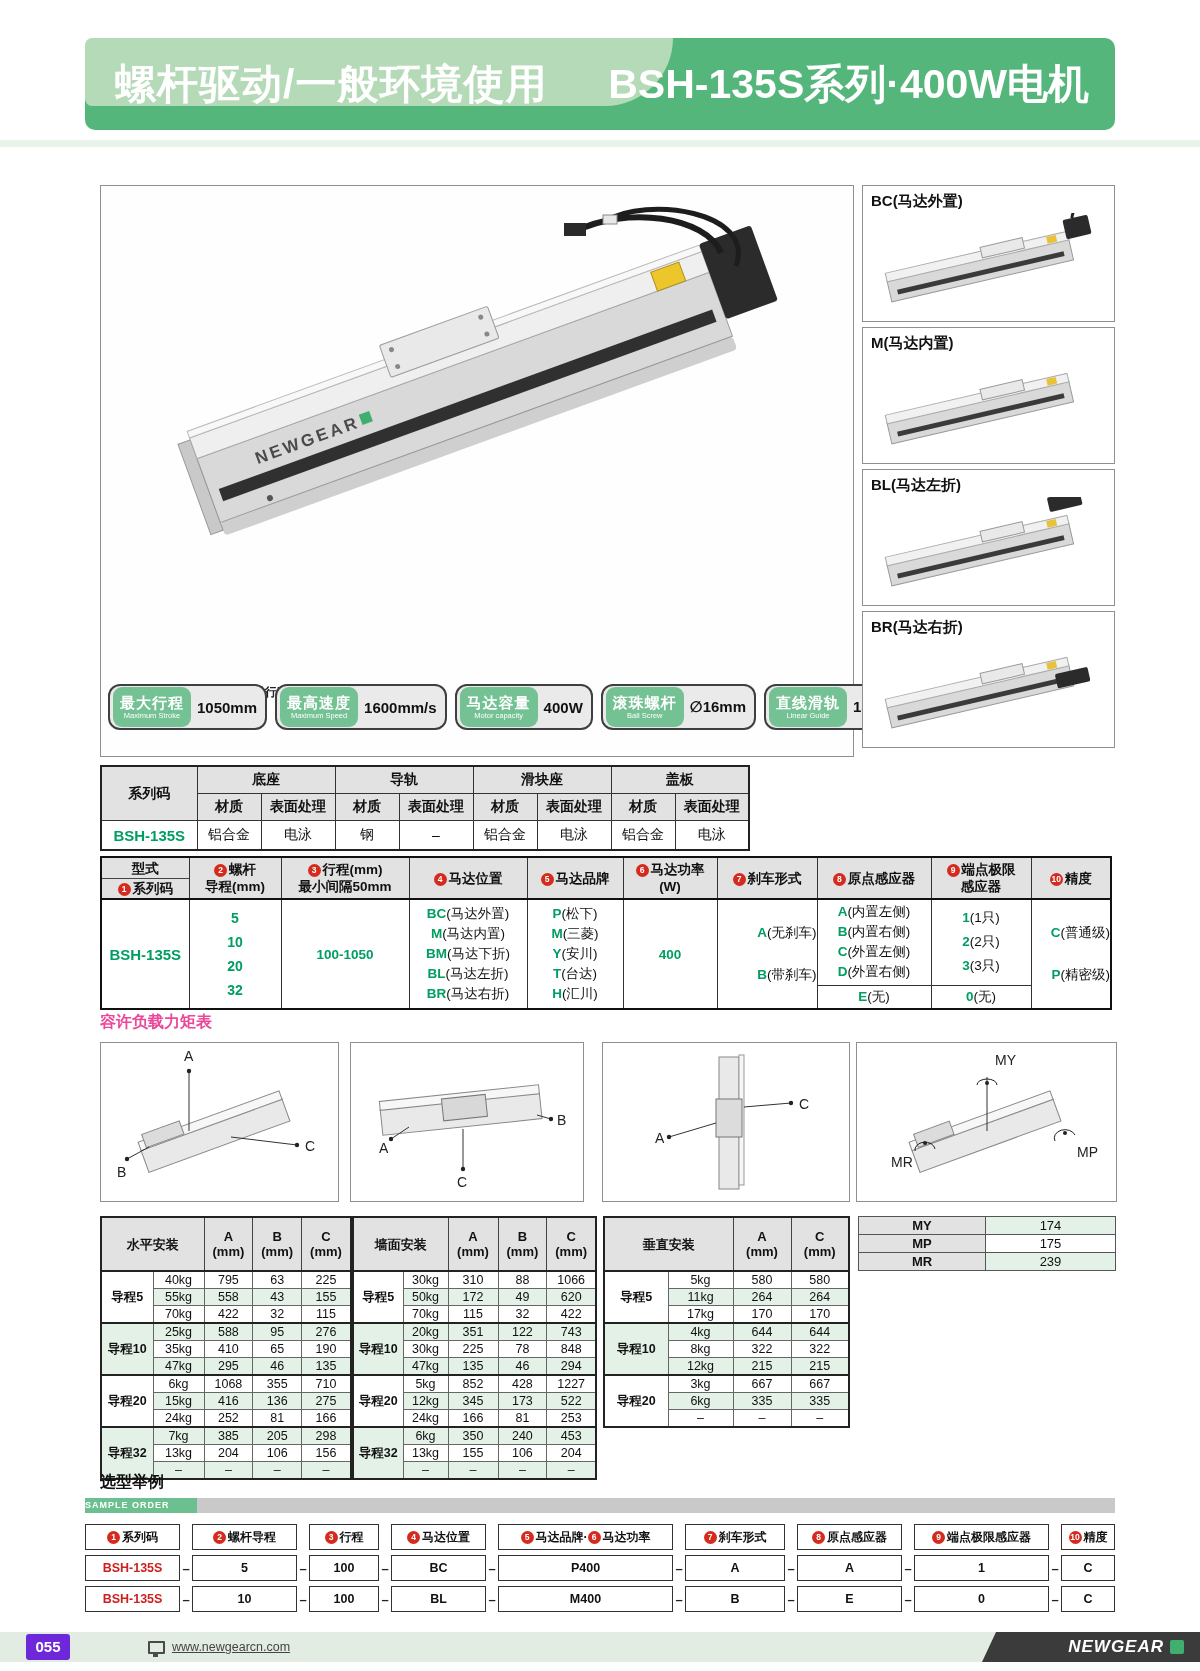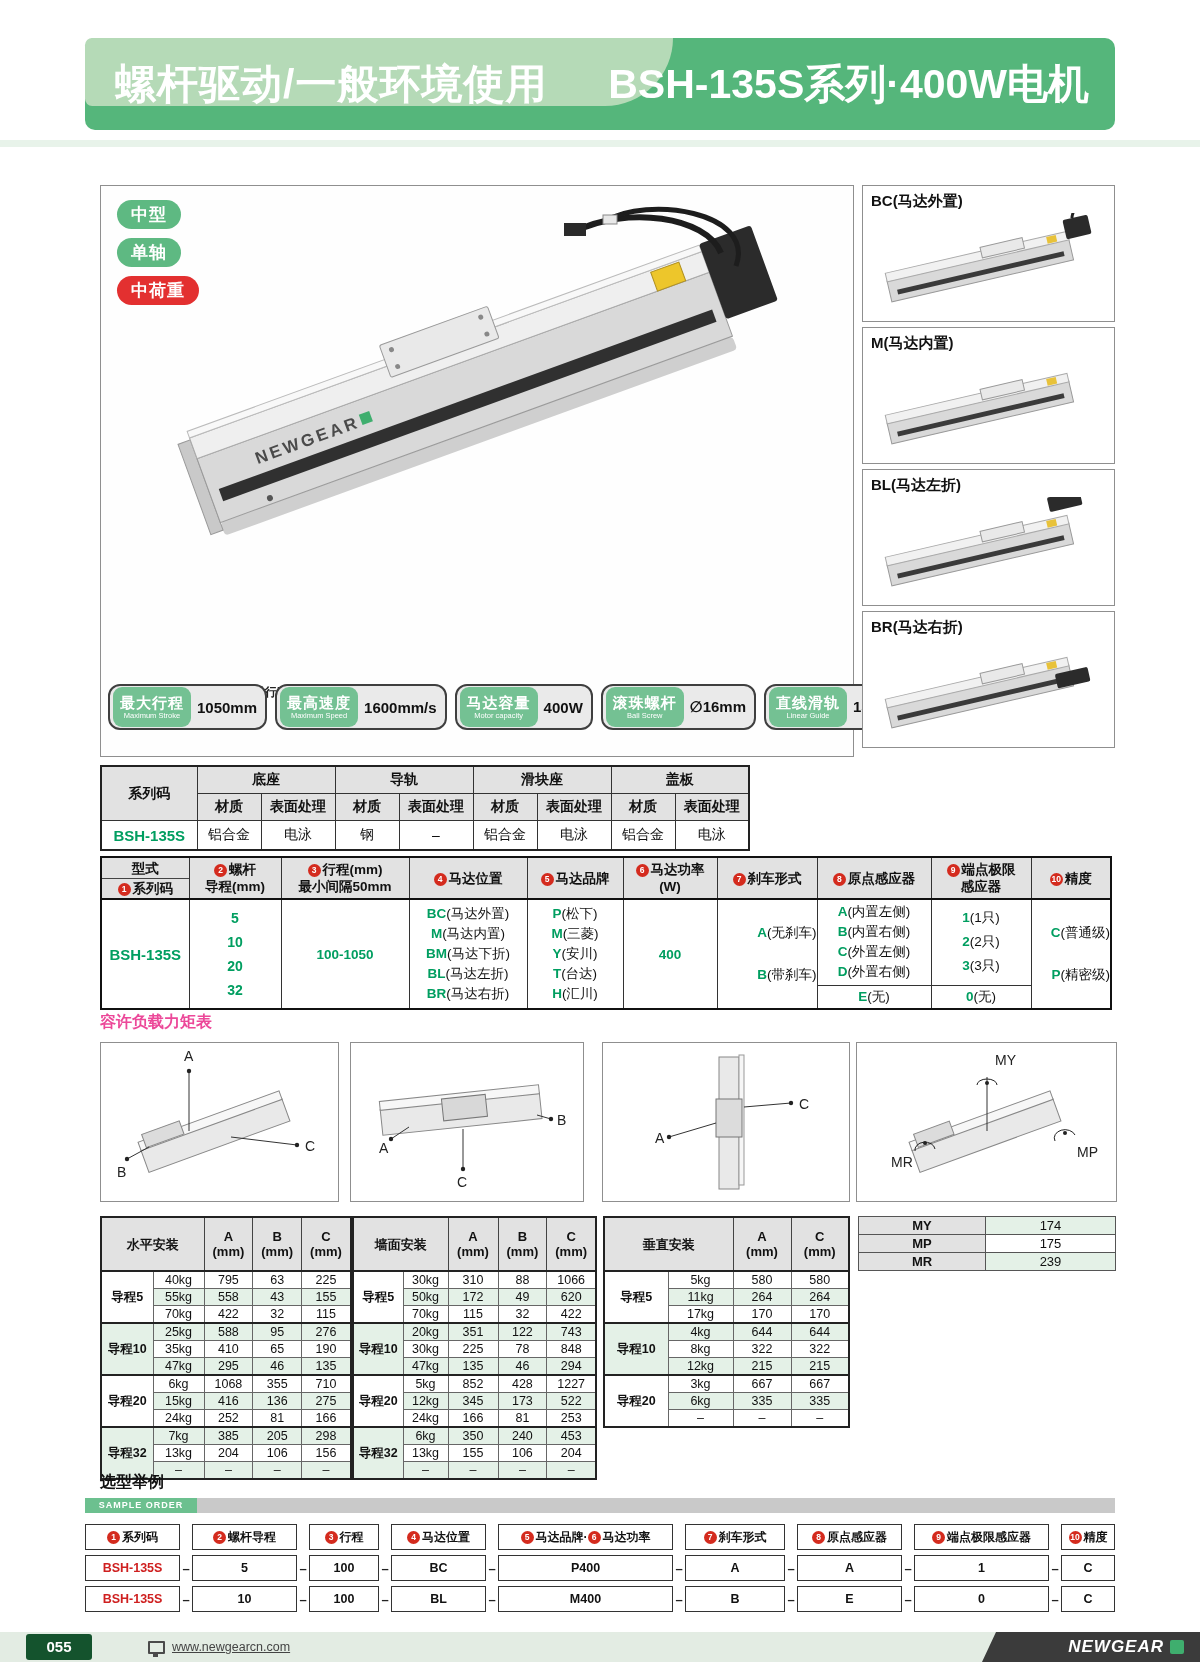--- a/index.html
+++ b/index.html
@@ -77,33 +77,33 @@
   .lt td.lead{background:#fff;font-weight:bold;}
   #lt0{left:100px;top:1216px;} #lt1{left:352px;top:1216px;} #lt2{left:603px;top:1216px;}
   .mt{position:absolute;left:858px;top:1216px;border:1.5px solid #333;table-layout:fixed;}
   .mt td{border:1px solid #555;text-align:center;height:17px;font-size:13px;padding:0;}
   .mt td.mlabel{background:#e2e2e2;font-weight:bold;}
   .mt tr.mz td.mval{background:#e4f1e7;}
 
   
   .so-title{position:absolute;left:100px;top:1472px;font-size:16px;font-weight:bold;color:#111;}
   .so-tag{position:absolute;left:85px;top:1498px;width:112px;height:15px;background:#6cc08f;color:#fff;
-          font-size:9px;font-weight:bold;text-align:center;line-height:15px;letter-spacing:1px;}
+          font-size:9px;font-weight:bold;line-height:15px;letter-spacing:1px;}
   .so-strip{position:absolute;left:197px;top:1498px;width:918px;height:15px;background:#c9c9c9;}
   .so-table{position:absolute;left:85px;top:1524px;width:1030px;}
   .so-row{display:flex;align-items:center;margin-bottom:5px;}
   .so-cell{border:1.5px solid #333;height:26px;display:flex;align-items:center;justify-content:center;
            box-sizing:border-box;background:#fff;font-size:12.5px;font-weight:bold;white-space:nowrap;}
   .so-hcell{font-size:12px;}
   .so-dash{width:12px;text-align:center;font-weight:bold;color:#222;flex:0 0 12px;font-size:13px;}
   .so-red{color:#cf2020;}
 
   
   .footer{position:absolute;left:0;top:1632px;width:1200px;height:30px;background:#e3ece3;}
-  .pagenum{position:absolute;left:26px;top:2px;width:66px;height:26px;background:#14532d;color:#fff;
+  .pagenum{position:absolute;left:26px;top:2px;width:44px;height:26px;background:#6d28d9;color:#fff;
            font-weight:bold;font-size:15px;text-align:center;line-height:26px;border-radius:3px;}
   .urlwrap{position:absolute;left:118px;top:0;height:30px;display:flex;align-items:center;color:#444;font-size:12.5px;padding-left:30px;}
   .url-text{text-decoration:underline;cursor:pointer;}
   .mon{display:inline-block;width:13px;height:9px;border:2px solid #4a4a4a;border-radius:1px;position:relative;margin-right:7px;}
   .mon::after{content:"";position:absolute;left:3px;bottom:-5px;width:5px;height:3px;background:#4a4a4a;}
   .brand-block{position:absolute;right:0;top:0;width:218px;height:30px;background:#3b3b3b;
                clip-path:polygon(14px 0,100% 0,100% 100%,0 100%);display:flex;align-items:center;
                justify-content:flex-end;padding-right:16px;gap:6px;box-sizing:border-box;}
   .brand-text{color:#fff;font-style:italic;font-weight:bold;font-size:17px;letter-spacing:1px;}
   .brand-mark{width:14px;height:14px;background:#3fae6e;border-radius:2px;}
@@ -115,25 +115,20 @@
 
   <div class="hdr">
     <div class="hdr-left">
       <span class="hdr-left-text">螺杆驱动/一般环境使用</span>
     </div>
     <span class="hdr-right-text">BSH-135S系列·400W电机</span>
   </div>
   <div class="hdr-strip"></div>
 
   <div class="main-box">
-    <div class="tags" id="tags">
-        <div class="pill green">中型</div>
-        <div class="pill green">单轴</div>
-        <div class="pill red">中荷重</div>
-      </div>
 
     <svg class="photo-svg" viewBox="0 0 742 440">
       <g transform="rotate(-20 370 230)">
         <rect x="95" y="238" width="545" height="14" rx="4" fill="#cfcfcf"></rect>
         <rect x="82" y="150" width="13" height="96" fill="#c9c9c9" stroke="#999"></rect>
         <rect x="95" y="170" width="545" height="68" fill="#d9d9d9" stroke="#9a9a9a"></rect>
         <rect x="105" y="206" width="525" height="13" fill="#303030"></rect>
         <rect x="95" y="148" width="545" height="22" fill="#efefef" stroke="#aaaaaa"></rect>
         <rect x="95" y="141" width="545" height="7" fill="#f8f8f8" stroke="#bbbbbb"></rect>
         <rect x="305" y="126" width="115" height="34" rx="2" fill="#e9e9e9" stroke="#999"></rect>

